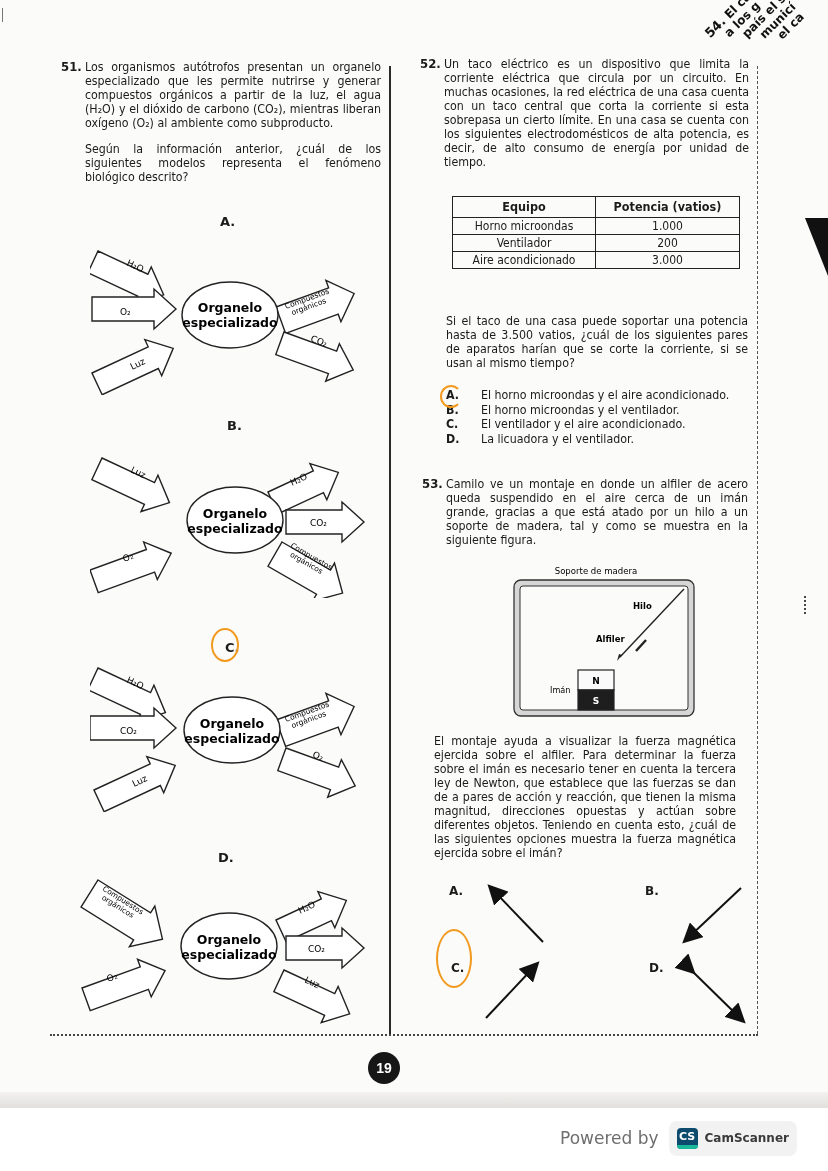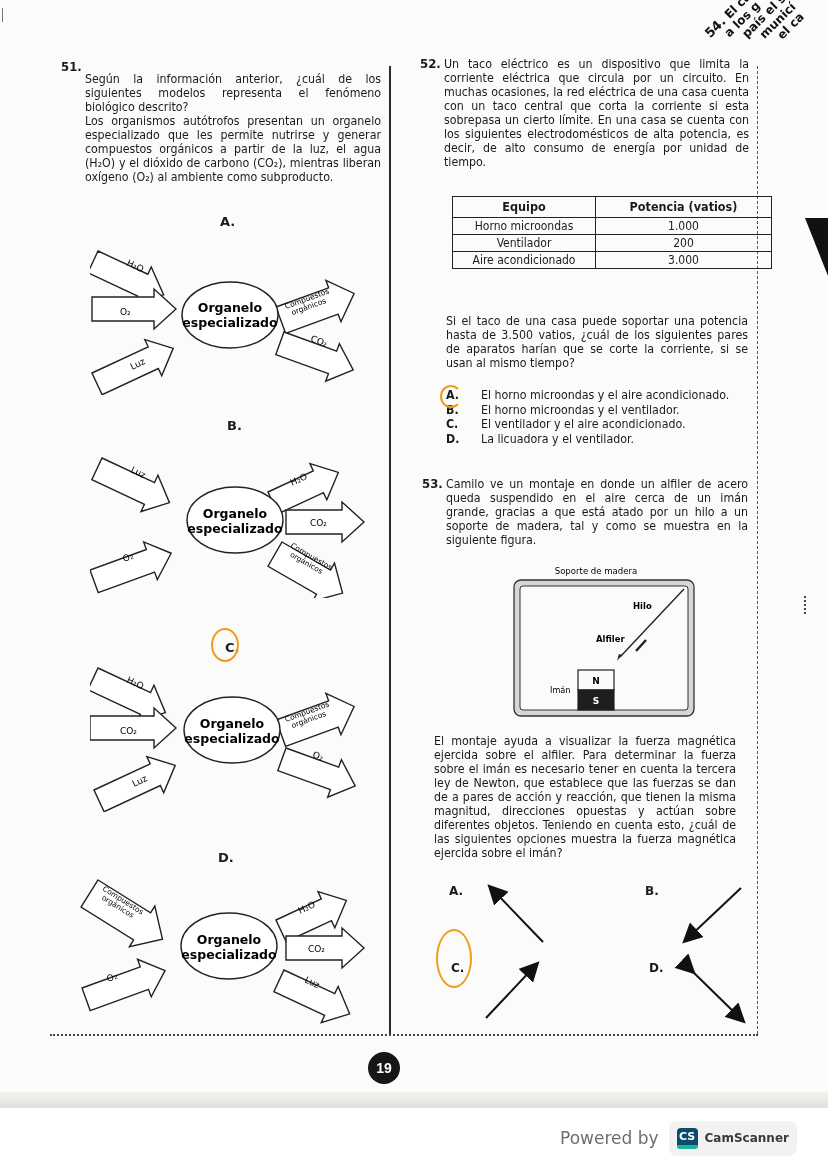--- a/index.html
+++ b/index.html
@@ -57,21 +57,21 @@
 
   .opt-letter { position: absolute; font-weight: bold; font-size: 13px;
                 font-family: "DejaVu Sans", sans-serif; }
 
   .diagram { position: absolute; }
   .diagram svg { display: block; }
   .arrow-lbl { font-size: 9px; font-family: "DejaVu Sans", sans-serif; }
   .org-lbl { font-size: 12.5px; font-weight: bold; font-family: "DejaVu Sans", sans-serif; }
 
   table.power {
-    position: absolute; left: 452px; top: 196px; width: 320px;
+    position: absolute; left: 452px; top: 196px; width: 288px;
     border-collapse: collapse; font-size: 12px;
     font-family: "DejaVu Sans Condensed","DejaVu Sans", sans-serif;
   }
   table.power th, table.power td {
     border: 1.3px solid #222; text-align: center; padding: 0; height: 16px; line-height: 16px;
   }
   table.power th { font-weight: bold; font-size: 12.5px; height: 20px; }
 
   .answers { position: absolute; left: 446px; top: 388px; font-size: 12.3px; line-height: 14.5px;
              font-family: "DejaVu Sans Condensed","DejaVu Sans", sans-serif; }
@@ -122,22 +122,22 @@
   </div>
   <div class="corner-wedge"></div>
   <div class="edge-mark"></div>
 
   <div class="col-divider"></div>
   <div class="right-rule"></div>
   <div class="bottom-rule"></div>
 
   <div class="q" style="left:85px; top:60px; width:296px;">
     <span class="num">51.</span>
+    <p>Los organismos autótrofos presentan un organelo especializado que les permite nutrirse y generar compuestos orgánicos a partir de la luz, el agua (H₂O) y el dióxido de carbono (CO₂), mientras liberan oxígeno (O₂) al ambiente como subproducto.</p>
     <p style="margin-top:12px">Según la información anterior, ¿cuál de los siguientes modelos representa el fenómeno biológico descrito?</p>
-    <p>Los organismos autótrofos presentan un organelo especializado que les permite nutrirse y generar compuestos orgánicos a partir de la luz, el agua (H₂O) y el dióxido de carbono (CO₂), mientras liberan oxígeno (O₂) al ambiente como subproducto.</p>
   </div>
 
   <div class="opt-letter" style="left:220px; top:214px;">A.</div>
   <div class="diagram" style="left:90px; top:235px;">
     <svg width="290" height="160" viewBox="0 0 290 160">
       <g fill="#fff" stroke="#222" stroke-width="1.4">
 
         <g transform="translate(8,16) rotate(25)">
             <polygon points="0,0 55,0 55,-8 78,12 55,32 55,24 0,24"></polygon>
           </g>

